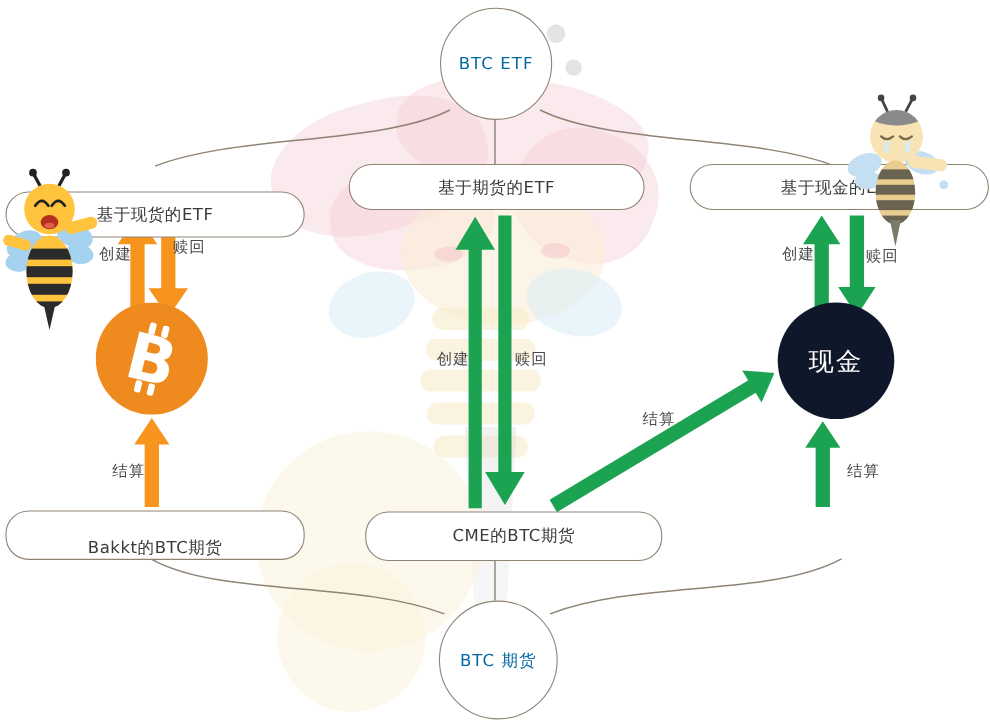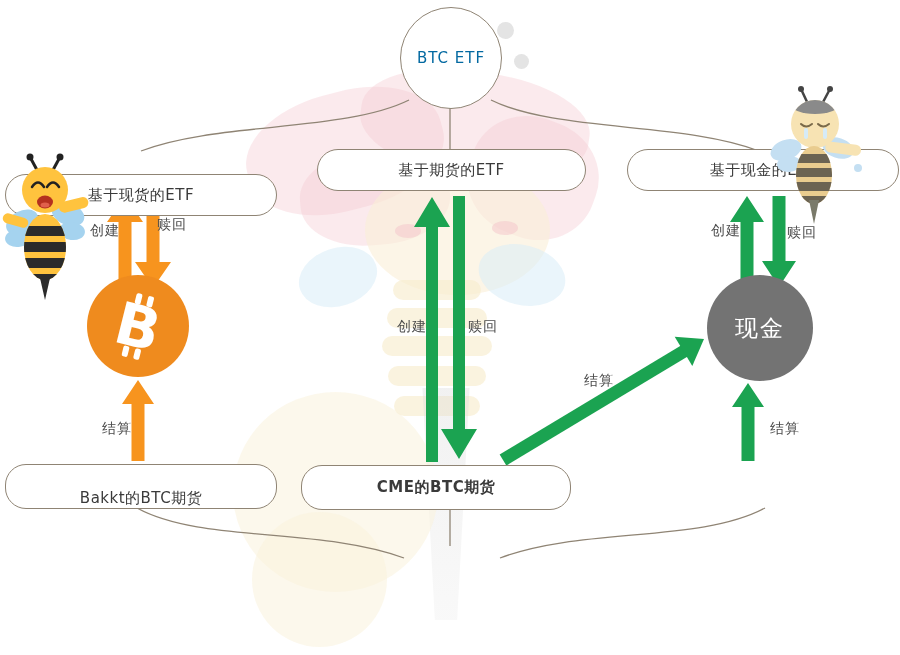--- a/index.html
+++ b/index.html
@@ -22,21 +22,21 @@
   .wm-dot{background:#e4e4e4;border-radius:50%;}
   
   svg.overlay{position:absolute;left:0;top:0;}
   
   .circle{
     position:absolute;border:1.3px solid #8f8474;border-radius:50%;background:#fff;
     display:flex;align-items:center;justify-content:center;
     font-size:15px;letter-spacing:1px;color:#0369a1;
   }
   .cash-circle{
-    position:absolute;border-radius:50%;background:#737373;color:#fff;
+    position:absolute;border-radius:50%;background:#0f172a;color:#fff;
     display:flex;align-items:center;justify-content:center;
     font-size:23px;letter-spacing:2px;
   }
   .coin{position:absolute;}
   
   .box{
     position:absolute;height:40px;border:1.3px solid #8f8474;border-radius:21px;
     background:#fff;display:flex;align-items:center;justify-content:center;
     font-size:15px;color:#3a3a3a;letter-spacing:.5px;white-space:nowrap;
   }
@@ -98,20 +98,23 @@
     <g>
       <line x1="503" y1="460" x2="686" y2="350" stroke="#1ba351" stroke-width="13"></line>
       <polygon points="704,339 692.3,366 674.7,336.8" fill="#1ba351"></polygon>
     </g>
   </svg>
 
   <div class="circle" style="left:400px;top:7px;width:100px;height:100px;">
     <span>BTC ETF</span>
   </div>
 
+  <div class="circle" style="left:399px;top:546px;width:106px;height:106px;">
+    <span>BTC 期货</span>
+  </div>
 
   <div class="coin" style="left:87px;top:275px;">
     <svg width="102" height="102" viewBox="0 0 102 102">
       <circle cx="51" cy="51" r="51" fill="#ef8b1e"></circle>
       <g transform="rotate(14 51 51)">
         <text x="51" y="72" text-anchor="middle" font-size="58" font-weight="bold" fill="#ffffff" font-family="DejaVu Sans, sans-serif">B</text>
         <rect x="42" y="19" width="6" height="11" rx="2" fill="#ffffff"></rect>
         <rect x="54" y="19" width="6" height="11" rx="2" fill="#ffffff"></rect>
         <rect x="42" y="73" width="6" height="11" rx="2" fill="#ffffff"></rect>
         <rect x="54" y="73" width="6" height="11" rx="2" fill="#ffffff"></rect>
@@ -128,21 +131,21 @@
   </div>
   <div class="box" style="left:317px;top:149px;width:267px;">
     <span>基于期货的ETF</span>
   </div>
   <div class="box" style="left:627px;top:149px;width:270px;">
     <span>基于现金的ETF</span>
   </div>
   <div class="box" style="left:5px;top:464px;width:270px;height:43px;align-items:flex-end;">
     <span>Bakkt的BTC期货</span>
   </div>
-  <div class="box" style="left:301px;top:465px;width:268px;height:43px;font-weight:bold;">
+  <div class="box" style="left:332px;top:465px;width:268px;height:43px;">
     <span>CME的BTC期货</span>
   </div>
 
   <div class="elabel" style="left:90px;top:222px;">创建</div>
   <div class="elabel" style="left:157px;top:216px;">赎回</div>
   <div class="elabel" style="left:102px;top:420px;">结算</div>
   <div class="elabel" style="left:397px;top:318px;">创建</div>
   <div class="elabel" style="left:468px;top:318px;">赎回</div>
   <div class="elabel" style="left:584px;top:372px;">结算</div>
   <div class="elabel" style="left:711px;top:222px;">创建</div>

